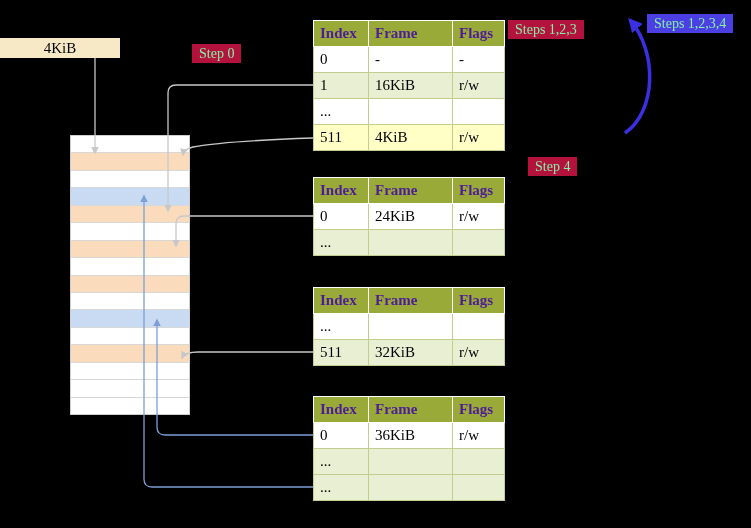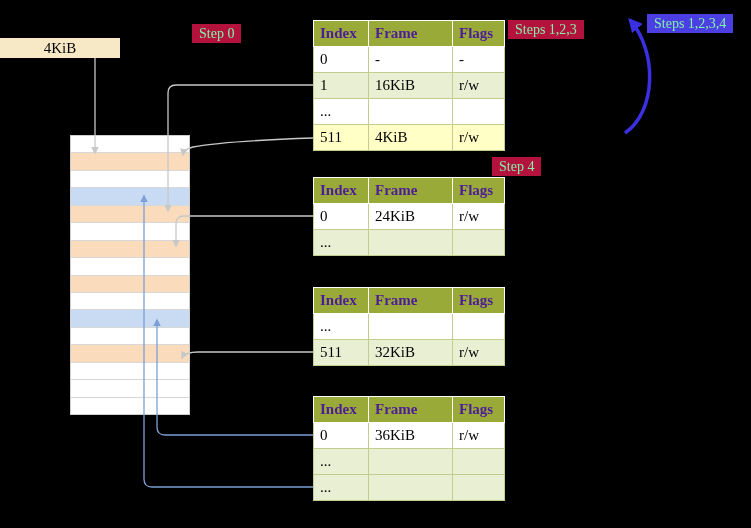--- a/index.html
+++ b/index.html
@@ -65,24 +65,24 @@
 
   svg.arrows { position:absolute; left:0; top:0; pointer-events:none; }
 </style>
 </head>
 <body>
 
 <div class="canvas">
 
   <div class="tan-label">4KiB</div>
 
-  <div class="badge crimson" style="left:192px;top:24px">Step 0</div>
+  <div class="badge crimson" style="left:192px;top:44px">Step 0</div>
   <div class="badge crimson" style="left:508px;top:20px">Steps 1,2,3</div>
   <div class="badge blue" style="left:647px;top:14px">Steps 1,2,3,4</div>
-  <div class="badge crimson" style="left:492px;top:157px">Step 4</div>
+  <div class="badge crimson" style="left:528px;top:157px">Step 4</div>
 
   <div class="mem-stack">
     <div class="mem-row white"></div>
     <div class="mem-row peach"></div>
     <div class="mem-row white"></div>
     <div class="mem-row blue"></div>
     <div class="mem-row peach"></div>
     <div class="mem-row white"></div>
     <div class="mem-row peach"></div>
     <div class="mem-row white"></div>

